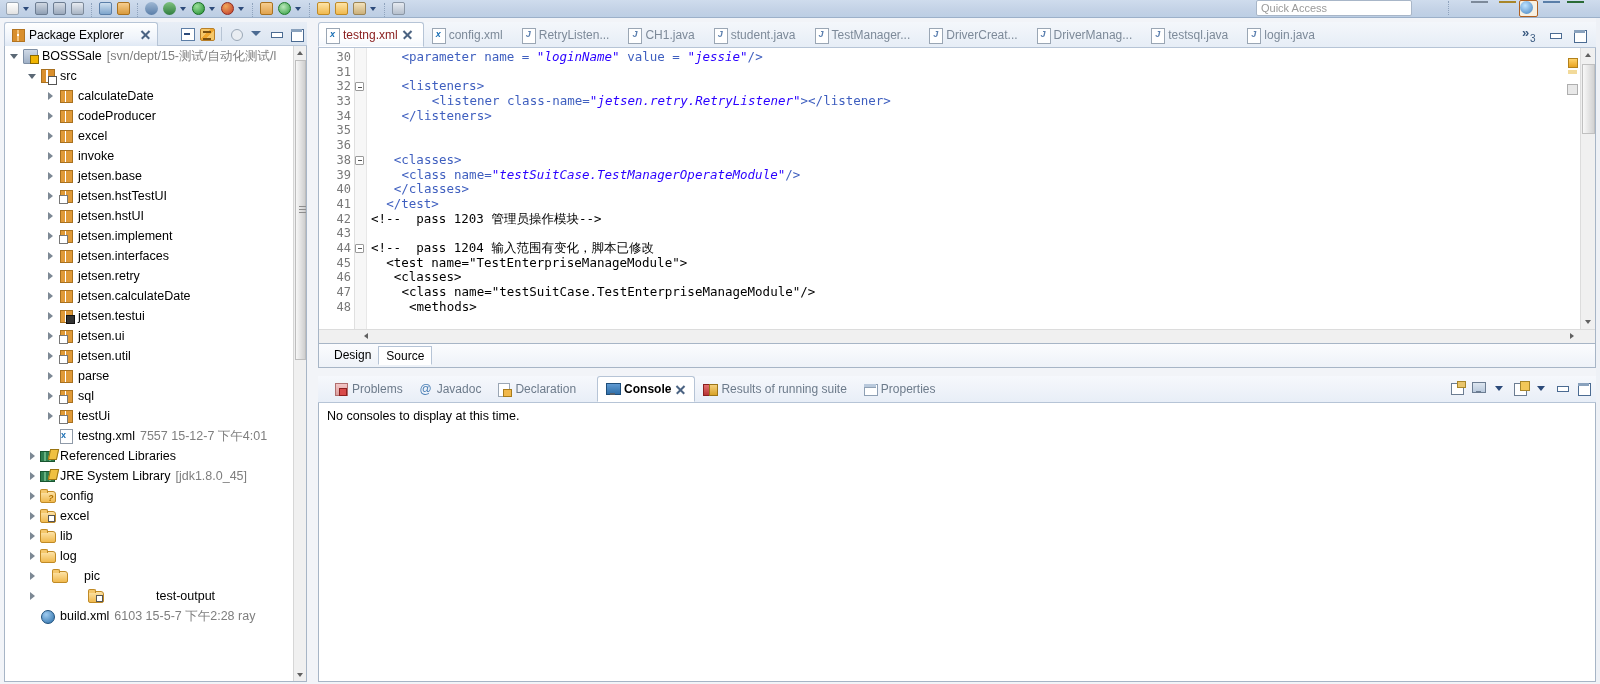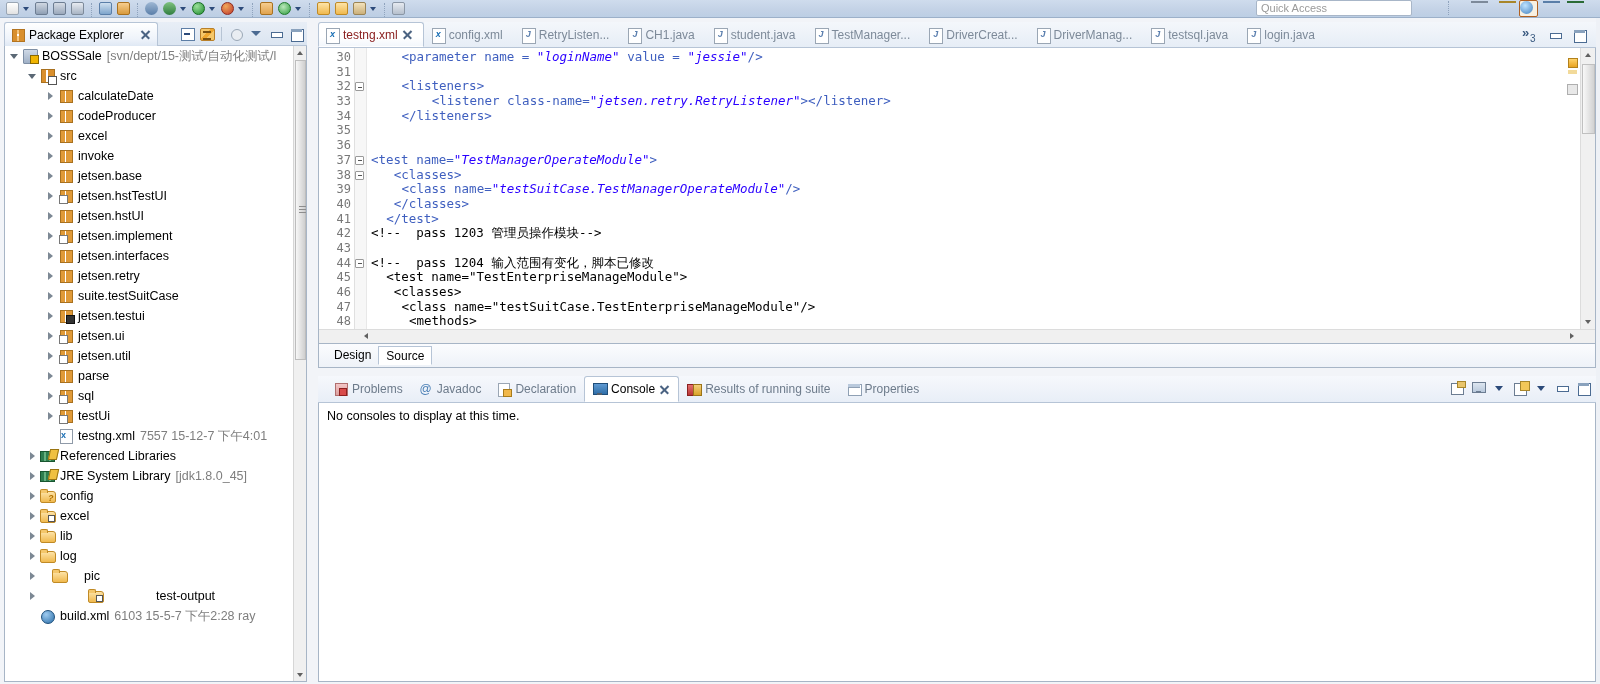--- a/index.html
+++ b/index.html
@@ -437,21 +437,21 @@
     display: flex; align-items: flex-end; padding-left: 8px;
   }
   .cons-tab {
     height: 26px; display: flex; align-items: center; gap: 4px;
     padding: 0 8px; font-size: 12px; color: #6d7b8b; cursor: pointer;
     white-space: nowrap;
   }
   .cons-tab.active {
     background: linear-gradient(to bottom,#ffffff,#ffffff);
     border: 1px solid #b6c4d6; border-bottom: 1px solid #fff;
-    border-radius: 3px 3px 0 0; color: #000; font-weight: normal;
+    border-radius: 3px 3px 0 0; color: #000; font-weight: bold; margin-left: 13px;
   }
   .ico-problems { width: 14px; height: 14px; position: relative; }
   .ico-problems::before {
     content: ""; position: absolute; left: 1px; top: 1px; width: 11px; height: 11px;
     background: linear-gradient(to bottom,#f3c6c6,#dba0a0); border: 1px solid #b06e6e;
   }
   .ico-problems::after {
     content: ""; position: absolute; left: 5px; top: 6px; width: 6px; height: 6px;
     background: #d94b4b; border: 1px solid #8f2020;
   }
@@ -702,21 +702,21 @@
             <span class="tlabel">jetsen.interfaces</span>
           </div>
           <div class="trow" style="padding-left: 38px;">
             <span class="twist closed"></span>
             <span class="tico ic-pkg"></span>
             <span class="tlabel">jetsen.retry</span>
           </div>
           <div class="trow" style="padding-left: 38px;">
             <span class="twist closed"></span>
             <span class="tico ic-pkg"></span>
-            <span class="tlabel">suite.testSuitCase</span>
+            <span class="tlabel">jetsen.calculateDate</span>
           </div>
           <div class="trow" style="padding-left: 38px;">
             <span class="twist closed"></span>
             <span class="tico ic-pkg ic-pkgchk"></span>
             <span class="tlabel">jetsen.testui</span>
           </div>
           <div class="trow" style="padding-left: 38px;">
             <span class="twist closed"></span>
             <span class="tico ic-pkg ic-pkgmod"></span>
             <span class="tlabel">jetsen.ui</span>
@@ -888,21 +888,20 @@
       <div class="gutter"></div>
       <div class="fold-col"></div>
       <div class="code-lines" id="code-lines">
           <div class="cl"><span class="ln">30</span><span class="src" style="padding-left: 30.4px;"><span class="tag">&lt;parameter name = </span><span class="str">"loginName"</span><span class="tag"> value = </span><span class="str">"jessie"</span><span class="tag">/&gt;</span></span></div>
           <div class="cl"><span class="ln">31</span><span class="src" style="padding-left: 0px;"></span></div>
           <div class="cl"><span class="ln">32</span><span class="fold"></span><span class="src" style="padding-left: 30.4px;"><span class="tag">&lt;listeners&gt;</span></span></div>
           <div class="cl"><span class="ln">33</span><span class="src" style="padding-left: 60.8px;"><span class="tag">&lt;listener class-name=</span><span class="str">"jetsen.retry.RetryListener"</span><span class="tag">&gt;&lt;/listener&gt;</span></span></div>
           <div class="cl"><span class="ln">34</span><span class="src" style="padding-left: 30.4px;"><span class="tag">&lt;/listeners&gt;</span></span></div>
           <div class="cl"><span class="ln">35</span><span class="src" style="padding-left: 0px;"></span></div>
           <div class="cl"><span class="ln">36</span><span class="src" style="padding-left: 0px;"></span></div>
-          <div class="cl"><span class="ln">37</span><span class="fold"></span><span class="src" style="padding-left: 0px;"><span class="tag">&lt;test name=</span><span class="str">"TestManagerOperateModule"</span><span class="tag">&gt;</span></span></div>
           <div class="cl"><span class="ln">38</span><span class="fold"></span><span class="src" style="padding-left: 22.8px;"><span class="tag">&lt;classes&gt;</span></span></div>
           <div class="cl"><span class="ln">39</span><span class="src" style="padding-left: 30.4px;"><span class="tag">&lt;class name=</span><span class="str">"testSuitCase.TestManagerOperateModule"</span><span class="tag">/&gt;</span></span></div>
           <div class="cl"><span class="ln">40</span><span class="src" style="padding-left: 22.8px;"><span class="tag">&lt;/classes&gt;</span></span></div>
           <div class="cl"><span class="ln">41</span><span class="src" style="padding-left: 15.2px;"><span class="tag">&lt;/test&gt;</span></span></div>
           <div class="cl"><span class="ln">42</span><span class="src" style="padding-left: 0px;"><span class="cmt">&lt;!--  pass 1203 管理员操作模块--&gt;</span></span></div>
           <div class="cl"><span class="ln">43</span><span class="src" style="padding-left: 0px;"></span></div>
           <div class="cl"><span class="ln">44</span><span class="fold"></span><span class="src" style="padding-left: 0px;"><span class="cmt">&lt;!--  pass 1204 输入范围有变化，脚本已修改</span></span></div>
           <div class="cl"><span class="ln">45</span><span class="src" style="padding-left: 15.2px;"><span class="cmt">&lt;test name="TestEnterpriseManageModule"&gt;</span></span></div>
           <div class="cl"><span class="ln">46</span><span class="src" style="padding-left: 22.8px;"><span class="cmt">&lt;classes&gt;</span></span></div>
           <div class="cl"><span class="ln">47</span><span class="src" style="padding-left: 30.4px;"><span class="cmt">&lt;class name="testSuitCase.TestEnterpriseManageModule"/&gt;</span></span></div>

